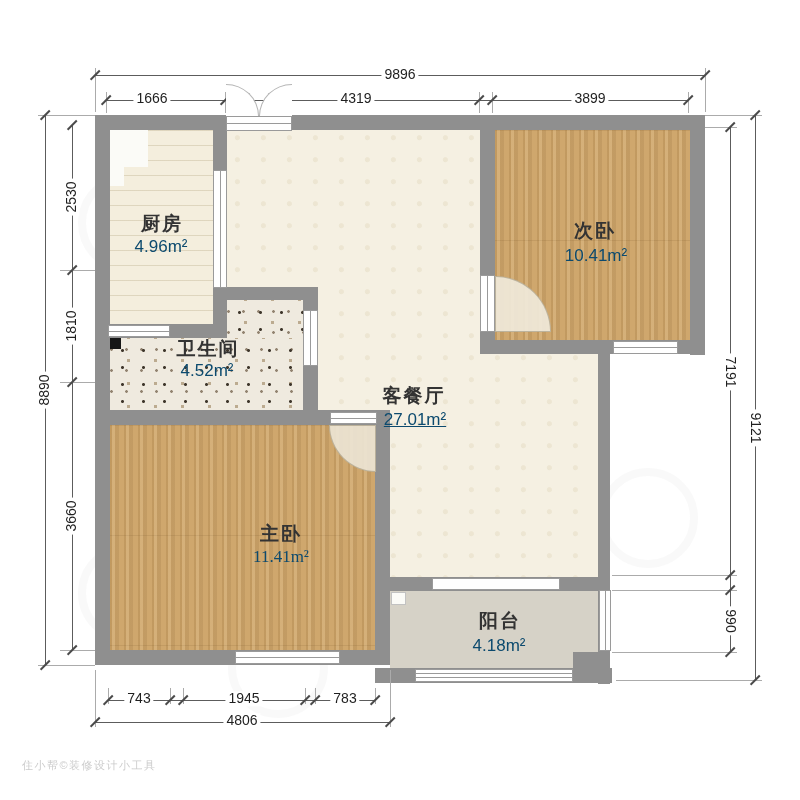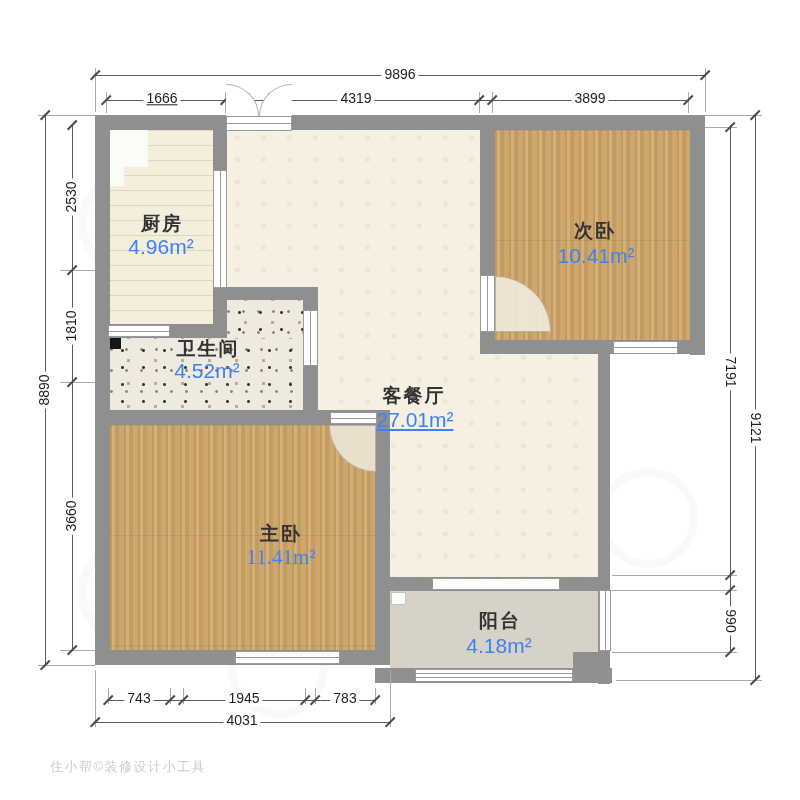--- a/index.html
+++ b/index.html
@@ -35,35 +35,35 @@
   .slide{position:absolute;background:#fff;border:1px solid #9a9a9a;box-sizing:border-box;}
   .earc{position:absolute;box-sizing:border-box;background:#fff;}
   .earc.l{border-top:1px solid #b5b5b5;border-right:1px solid #b5b5b5;border-radius:0 100% 0 0;}
   .earc.r{border-top:1px solid #b5b5b5;border-left:1px solid #b5b5b5;border-radius:100% 0 0 0;}
   .arc{position:absolute;box-sizing:border-box;border:1px solid rgba(150,140,115,0.55);}
   .arc.cw{background:rgba(240,233,218,0.92);border-radius:0 100% 0 0;}
   .arc.master{background:rgba(236,228,212,0.92);border-radius:0 0 0 100%;}
   
   .room-name{position:absolute;transform:translate(-50%,-50%);font-weight:bold;font-size:19px;
              color:#333;letter-spacing:2px;white-space:nowrap;}
-  .room-area{position:absolute;transform:translate(-50%,-50%);font-size:21px;color:#3b82f6;white-space:nowrap;}
+  .room-area{position:absolute;transform:translate(-50%,-50%);font-size:17px;color:#0c4a6e;white-space:nowrap;}
   
   .dl{position:absolute;background:#5c5c5c;}
   .t{position:absolute;width:1.5px;height:13px;background:#4a4a4a;
      transform:translate(-50%,-50%) rotate(45deg);}
   .ext{position:absolute;background:#ababab;}
   .dlab{position:absolute;transform:translate(-50%,-50%);font-size:14px;color:#1f1f1f;background:#fff;
         padding:0 3px;line-height:1.1;white-space:nowrap;}
   .dlab.v{transform:translate(-50%,-50%) rotate(-90deg);}
   .dlab.vr{transform:translate(-50%,-50%) rotate(90deg);}
   
   .wmc{position:absolute;width:84px;height:84px;border-radius:50%;
        border:8px solid rgba(150,150,150,0.055);}
-  .wm-text{position:absolute;left:22px;top:758px;font-size:13px;color:rgba(140,140,140,0.45);
-           letter-spacing:1.5px;white-space:nowrap;margin-left:28px;}
+  .wm-text{position:absolute;left:22px;top:758px;font-size:11px;color:rgba(140,140,140,0.45);
+           letter-spacing:1.5px;white-space:nowrap;}
 </style>
 </head>
 <body>
 
 <div class="canvas">
 
   <div class="wmc" style="left:78px;top:173px;"></div>
   <div class="wmc" style="left:78px;top:543px;"></div>
   <div class="wmc" style="left:303px;top:358px;"></div>
   <div class="wmc" style="left:513px;top:208px;"></div>
@@ -189,30 +189,30 @@
   <div class="room-name" style="left:414px;top:396px;">客餐厅</div>
   <div class="room-area" style="left:415px;top:420px;text-decoration:underline;">27.01m²</div>
   <div class="room-name" style="left:595px;top:231px;">次卧</div>
   <div class="room-area" style="left:596px;top:256px;">10.41m²</div>
   <div class="room-name" style="left:281px;top:534px;">主卧</div>
   <div class="room-area" style="left:281px;top:557px;font-family:Liberation Serif, serif;">11.41m²</div>
   <div class="room-name" style="left:500px;top:621px;">阳台</div>
   <div class="room-area" style="left:499px;top:646px;">4.18m²</div>
 
   <div class="dlab" style="left:400px;top:75px;text-align:center;">9896</div>
-  <div class="dlab" style="left:162px;top:99px;text-decoration:underline;">1666</div>
+  <div class="dlab" style="left:152px;top:99px;">1666</div>
   <div class="dlab" style="left:356px;top:99px;">4319</div>
   <div class="dlab" style="left:590px;top:99px;">3899</div>
   <div class="dlab v" style="left:45px;top:390px;">8890</div>
   <div class="dlab v" style="left:72px;top:197px;">2530</div>
   <div class="dlab v" style="left:72px;top:326px;">1810</div>
   <div class="dlab v" style="left:72px;top:516px;">3660</div>
   <div class="dlab vr" style="left:730px;top:372px;">7191</div>
   <div class="dlab vr" style="left:730px;top:621px;">990</div>
   <div class="dlab vr" style="left:755px;top:428px;">9121</div>
   <div class="dlab" style="left:139px;top:699px;">743</div>
   <div class="dlab" style="left:244px;top:699px;">1945</div>
   <div class="dlab" style="left:345px;top:699px;">783</div>
-  <div class="dlab" style="left:242px;top:721px;">4031</div>
+  <div class="dlab" style="left:242px;top:721px;">4806</div>
 
   <div class="wm-text">住小帮©装修设计小工具</div>
 
 </div>
 
 </body></html>

